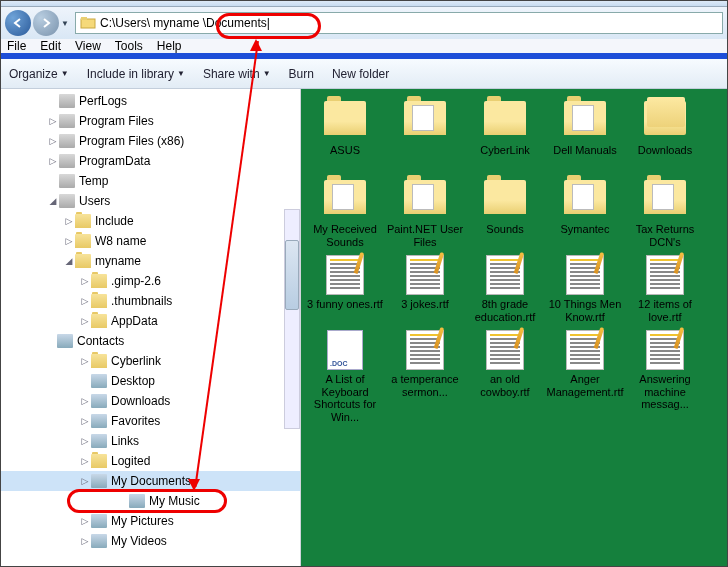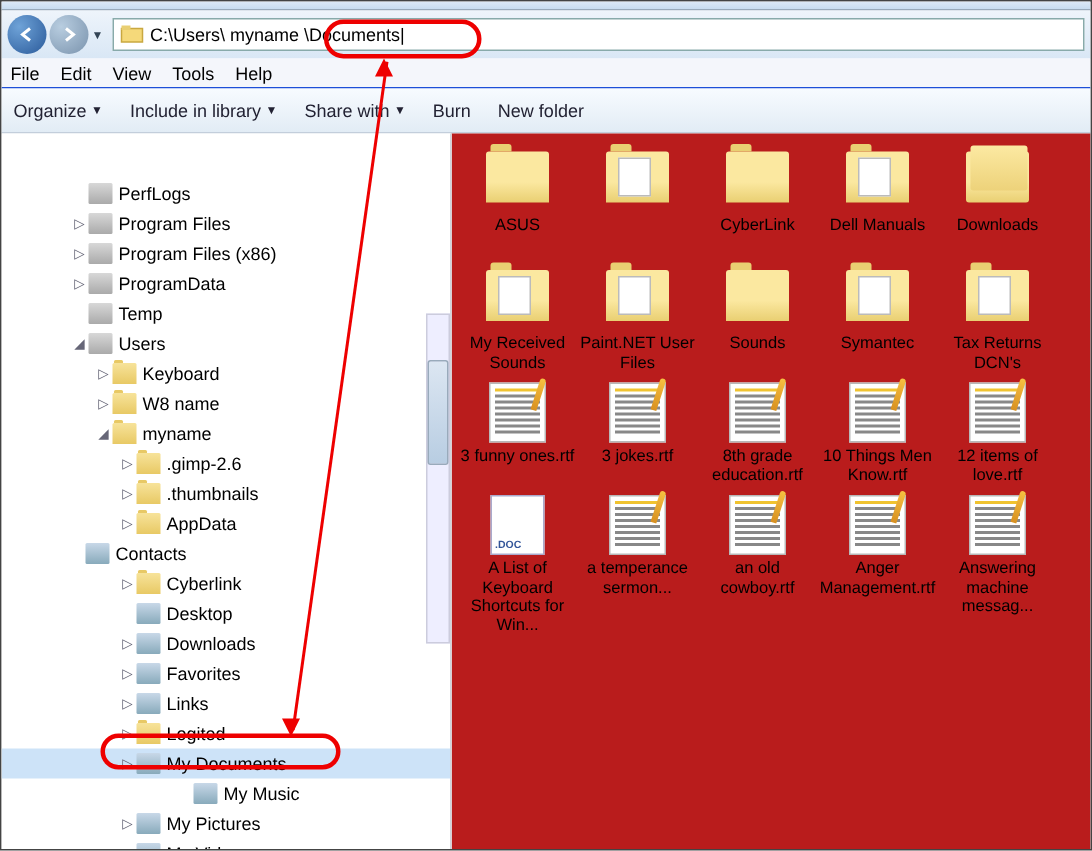--- a/index.html
+++ b/index.html
@@ -11,21 +11,21 @@
 
 .navbar { height: 32px; background: linear-gradient(#eef4fb,#d9e7f5); display: flex; align-items: center; padding: 0 4px; gap: 2px; }
 .nav-btn { width: 26px; height: 26px; border-radius: 50%; background: radial-gradient(circle at 30% 30%, #6fa3d8, #2a5a9a); display: flex; align-items: center; justify-content: center; color: #fff; cursor: pointer; font-size: 13px; }
 .nav-btn.fwd { background: radial-gradient(circle at 30% 30%, #b8cde0, #7a93ad); }
 .nav-dd { width: 12px; font-size: 8px; color: #345; }
 .addrbar { flex: 1; height: 22px; background: #fff; border: 1px solid #8aa; display: flex; align-items: center; padding: 0 4px; font-size: 12px; }
 .addr-icon { width: 16px; height: 16px; margin-right: 4px; display: inline-block; }
 .addr-text { flex: 1; }
 
 
-.menubar { height: 20px; background: #f4f6fb; border-bottom: 1px solid #1d4ed8; display: flex; align-items: center; padding: 0 6px; gap: 14px; font-size: 12px; }
+.menubar { height: 20px; background: #f4f6fb; border-bottom: 6px solid #1d4ed8; display: flex; align-items: center; padding: 0 6px; gap: 14px; font-size: 12px; }
 .menubar span { cursor: pointer; }
 
 
 .toolbar { height: 30px; background: linear-gradient(#f7fbff,#e2ecf5); border-bottom: 1px solid #c3cedb; display: flex; align-items: center; padding: 0 8px; gap: 18px; font-size: 12px; color: #223; }
 .toolbar .tbtn { cursor: pointer; display: flex; align-items: center; gap: 3px; }
 .dd-arrow { font-size: 8px; }
 
 
 .main { display: flex; height: calc(567px - 6px - 32px - 20px - 30px); }
 .sidebar { width: 300px; overflow: hidden; border-right: 1px solid #d0d4dc; background: #fff; font-size: 12px; position: relative; }
@@ -36,21 +36,21 @@
 .ticon { width: 16px; height: 14px; margin-right: 4px; display: inline-block; }
 .folder-closed { background: linear-gradient(#f7e39a,#e8c965); border-radius: 1px 1px 0 0; position: relative; }
 .folder-closed::before { content:""; position:absolute; top:-2px; left:1px; width:6px; height:2px; background:#e8c965; border-radius:1px 1px 0 0; }
 .drive-icon { background: linear-gradient(#d8d8d8,#aaa); border-radius: 1px; }
 .sys-folder { background: linear-gradient(#c8d8e8,#8ab); border-radius:1px; }
 
 .sidebar-scroll { position: absolute; right: 0; top: 120px; width: 16px; height: 220px; background: #eef; border: 1px solid #ccd; }
 .sidebar-scroll .thumb { position: absolute; top: 30px; width: 14px; height: 70px; background: linear-gradient(#dce6f2,#b8cde2); border: 1px solid #9ab; border-radius: 2px; }
 
 
-.content { flex: 1; overflow: hidden; background: #b91c1c; padding: 8px 4px; }
+.content { flex: 1; overflow: hidden; background: #15803d; padding: 8px 4px; }
 .grid { display: flex; flex-wrap: wrap; align-content: flex-start; }
 .item { width: 80px; text-align: center; font-size: 11px; margin-bottom: 6px; }
 .item .thumb { width: 48px; height: 40px; margin: 0 auto 3px; position: relative; }
 .item .label { line-height: 1.15; word-wrap: break-word; min-height: 26px; }
 .folder-big { background: linear-gradient(#fbe8a0 60%, #e9cf72); border-radius: 2px 2px 0 0; width: 42px; height: 34px; margin: 4px auto 0; position: relative; }
 .folder-big::before { content:""; position:absolute; top:-5px; left:3px; width:14px; height:5px; background:#e9cf72; border-radius:2px 2px 0 0; }
 .folder-big.has-doc::after { content:""; position:absolute; top:4px; left:8px; width:20px; height:24px; background:#fff; border:1px solid #bbb; }
 .folder-stack { background: linear-gradient(#fbe8a0 60%, #e9cf72); width: 42px; height: 34px; margin: 4px auto 0; position: relative; border-radius: 2px; }
 .folder-stack::before { content:""; position:absolute; top:-4px; left:3px; width:38px; height:30px; background:linear-gradient(#fce9a2,#edd27a); border-radius:2px; }
 .rtf-doc { width: 38px; height: 40px; margin: 0 auto; background: #fff; border: 1px solid #b8b8b8; position: relative; }
@@ -114,21 +114,21 @@
       <span>Share with</span> 
       <span class="dd-arrow">▼</span>
     </span>
   <span class="tbtn">Burn</span>
   <span class="tbtn">New folder</span>
 </div>
 
 <div class="main">
   <div class="sidebar">
     <div class="tree" id="tree">
-        <div class="tree-item" style="padding-left: 46px; margin-top: 28px;">
+        <div class="tree-item" style="padding-left: 46px;">
           <span class="expander"></span>
           <span class="ticon drive-icon"></span>
           <span>PerfLogs</span>
         </div>
         <div class="tree-item" style="padding-left: 46px;">
           <span class="expander">▷</span>
           <span class="ticon drive-icon"></span>
           <span>Program Files</span>
         </div>
         <div class="tree-item" style="padding-left: 46px;">
@@ -147,21 +147,21 @@
           <span>Temp</span>
         </div>
         <div class="tree-item" style="padding-left: 46px;">
           <span class="expander">◢</span>
           <span class="ticon drive-icon"></span>
           <span>Users</span>
         </div>
         <div class="tree-item" style="padding-left: 62px;">
           <span class="expander">▷</span>
           <span class="ticon folder-closed"></span>
-          <span>Keyboard</span>
+          <span>Include</span>
         </div>
         <div class="tree-item" style="padding-left: 62px;">
           <span class="expander">▷</span>
           <span class="ticon folder-closed"></span>
           <span>W8 name</span>
         </div>
         <div class="tree-item" style="padding-left: 62px;">
           <span class="expander">◢</span>
           <span class="ticon folder-closed"></span>
           <span>myname</span>

